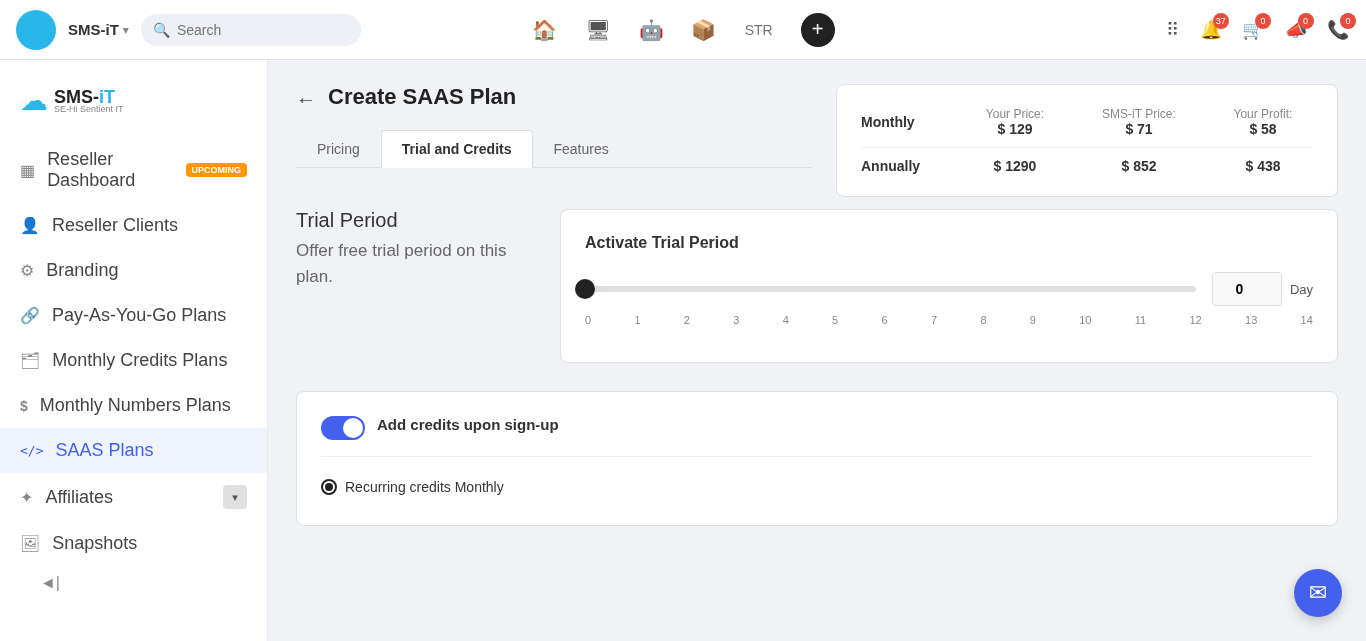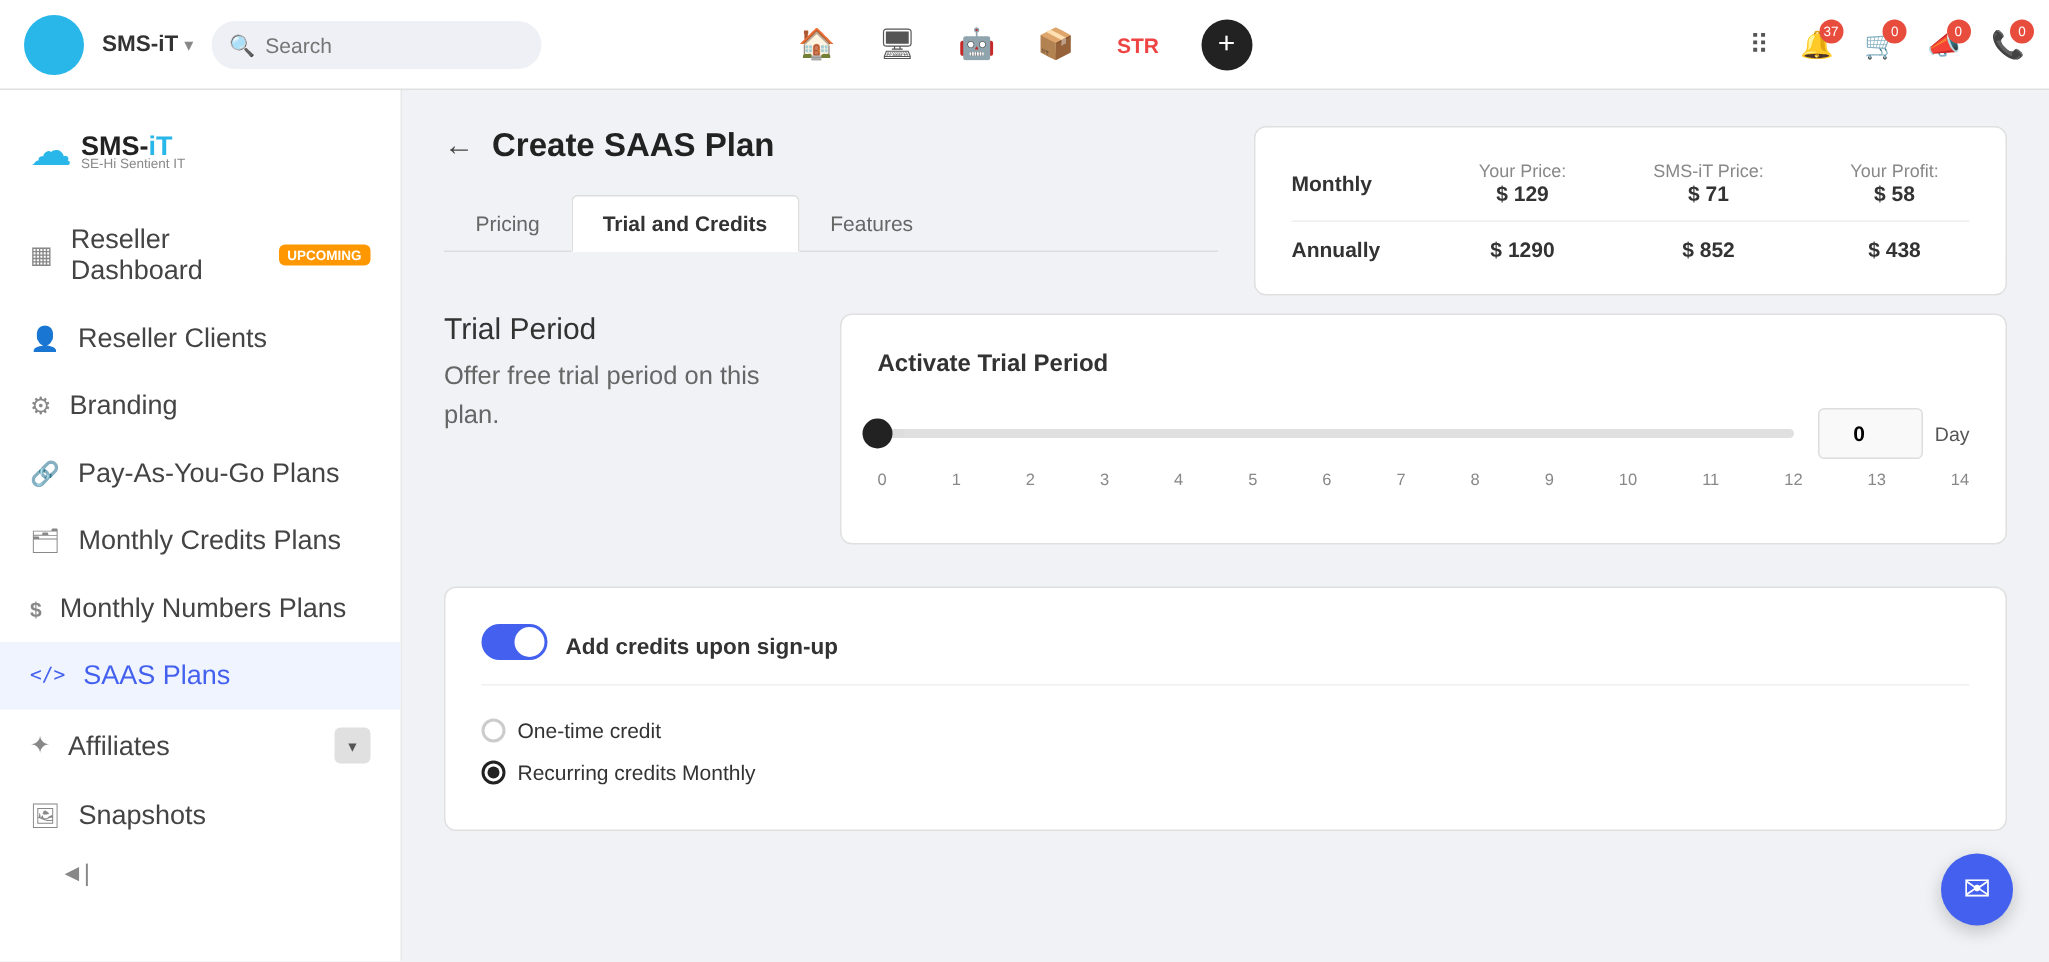--- a/index.html
+++ b/index.html
@@ -52,22 +52,22 @@
       display: flex; align-items: center; justify-content: center;
     }
     .nav-center {
       display: flex; align-items: center; gap: 28px; margin: 0 auto;
     }
     .nav-center-item {
       color: #555; font-size: 20px; cursor: pointer;
       display: flex; align-items: center;
     }
     .str-btn {
-      background: none; border: none; font-weight: 700; font-size: 14px;
-      color: #ef4444; cursor: pointer;
+      background: none; border: none; font-weight: 400; font-size: 14px;
+      color: #737373; cursor: pointer;
     }
     .plus-btn {
       width: 34px; height: 34px; border-radius: 50%;
       background: #222; color: #fff; border: none;
       font-size: 20px; cursor: pointer;
       display: flex; align-items: center; justify-content: center;
     }
 
     
     .layout {
@@ -223,21 +223,21 @@
     .slider-input {
       width: 70px; padding: 8px; text-align: center;
       border: 1px solid #ddd; border-radius: 4px;
       font-size: 14px; font-weight: 600;
       background: #f9f9f9;
     }
     .slider-unit { font-size: 13px; color: #555; }
 
     
     .toggle-row {
-      display: flex; align-items: flex-end; gap: 12px; margin-bottom: 8px;
+      display: flex; align-items: flex-start; gap: 12px; margin-bottom: 8px;
     }
     .toggle {
       width: 44px; height: 24px; border-radius: 12px;
       background: #4361ee; position: relative; cursor: pointer;
       flex-shrink: 0;
     }
     .toggle-thumb {
       position: absolute; right: 2px; top: 2px;
       width: 20px; height: 20px; border-radius: 50%;
       background: #fff;
@@ -465,24 +465,20 @@
         <div class="card">
           <div class="toggle-row">
             <div class="toggle">
               <div class="toggle-thumb"></div>
             </div>
             <span class="toggle-label">Add credits upon sign-up</span>
           </div>
           <hr class="card-divider">
           <div class="radio-group">
             <div class="radio-item">
-              <div class="radio-circle"></div>
-              <span>One-time credit</span>
-            </div>
-            <div class="radio-item">
               <div class="radio-circle checked"></div>
               <span>Recurring credits Monthly</span>
             </div>
           </div>
         </div>
       </div>
 
     </div>
   </main>
 </div>

